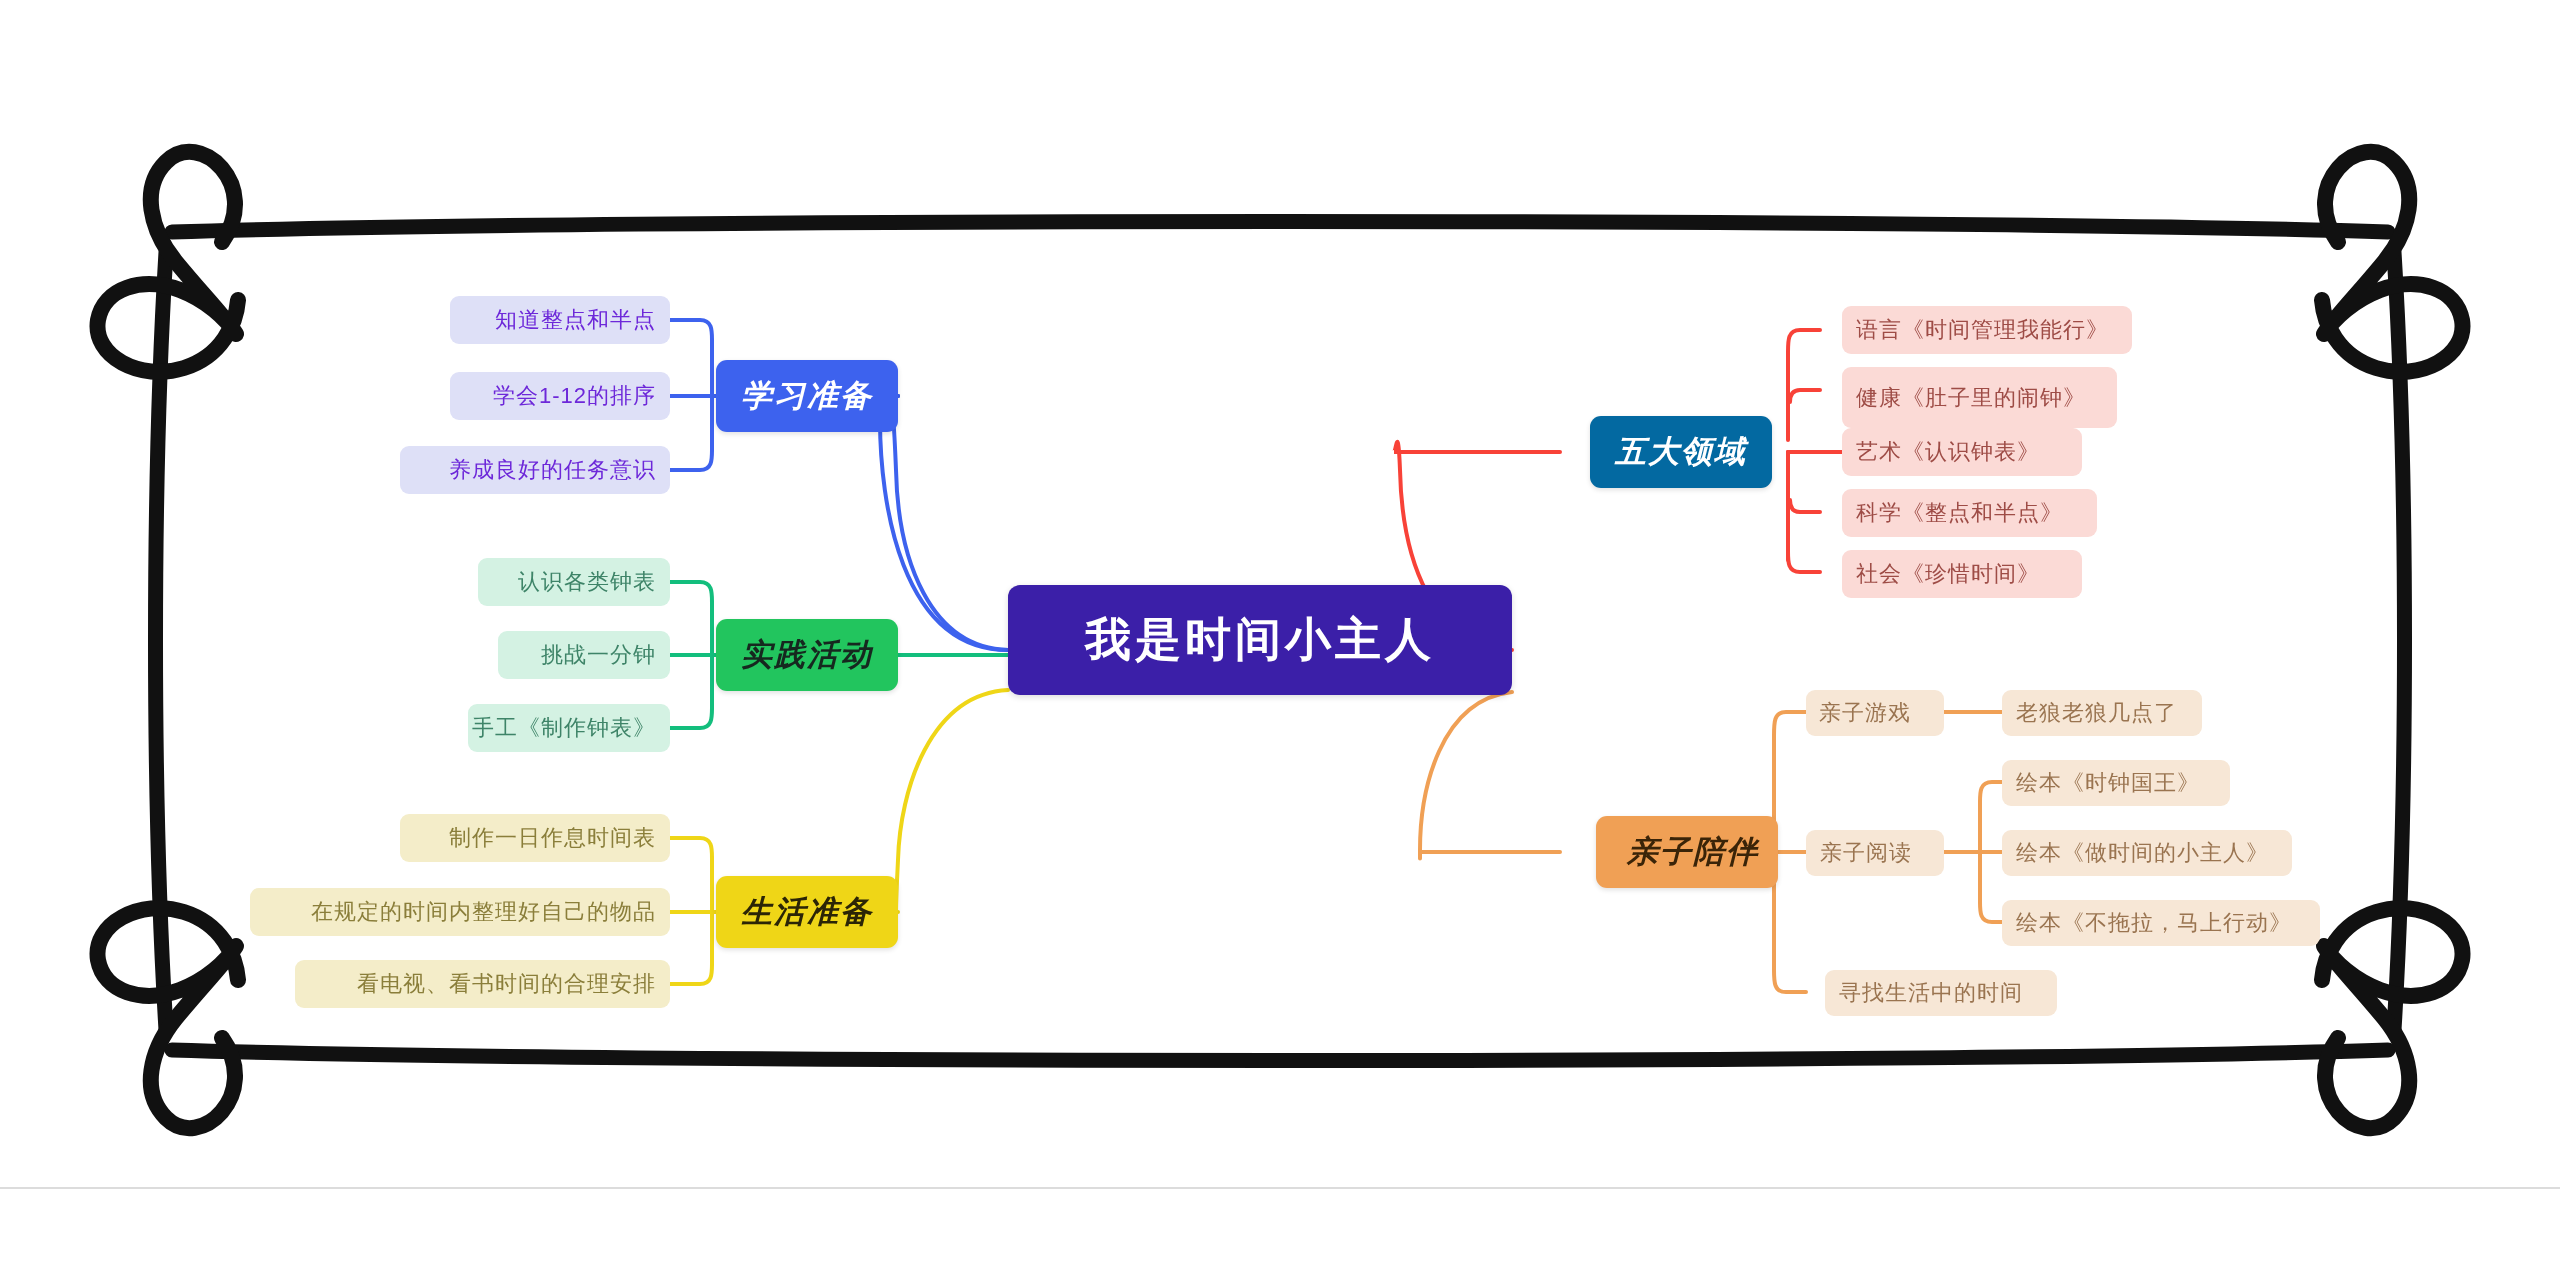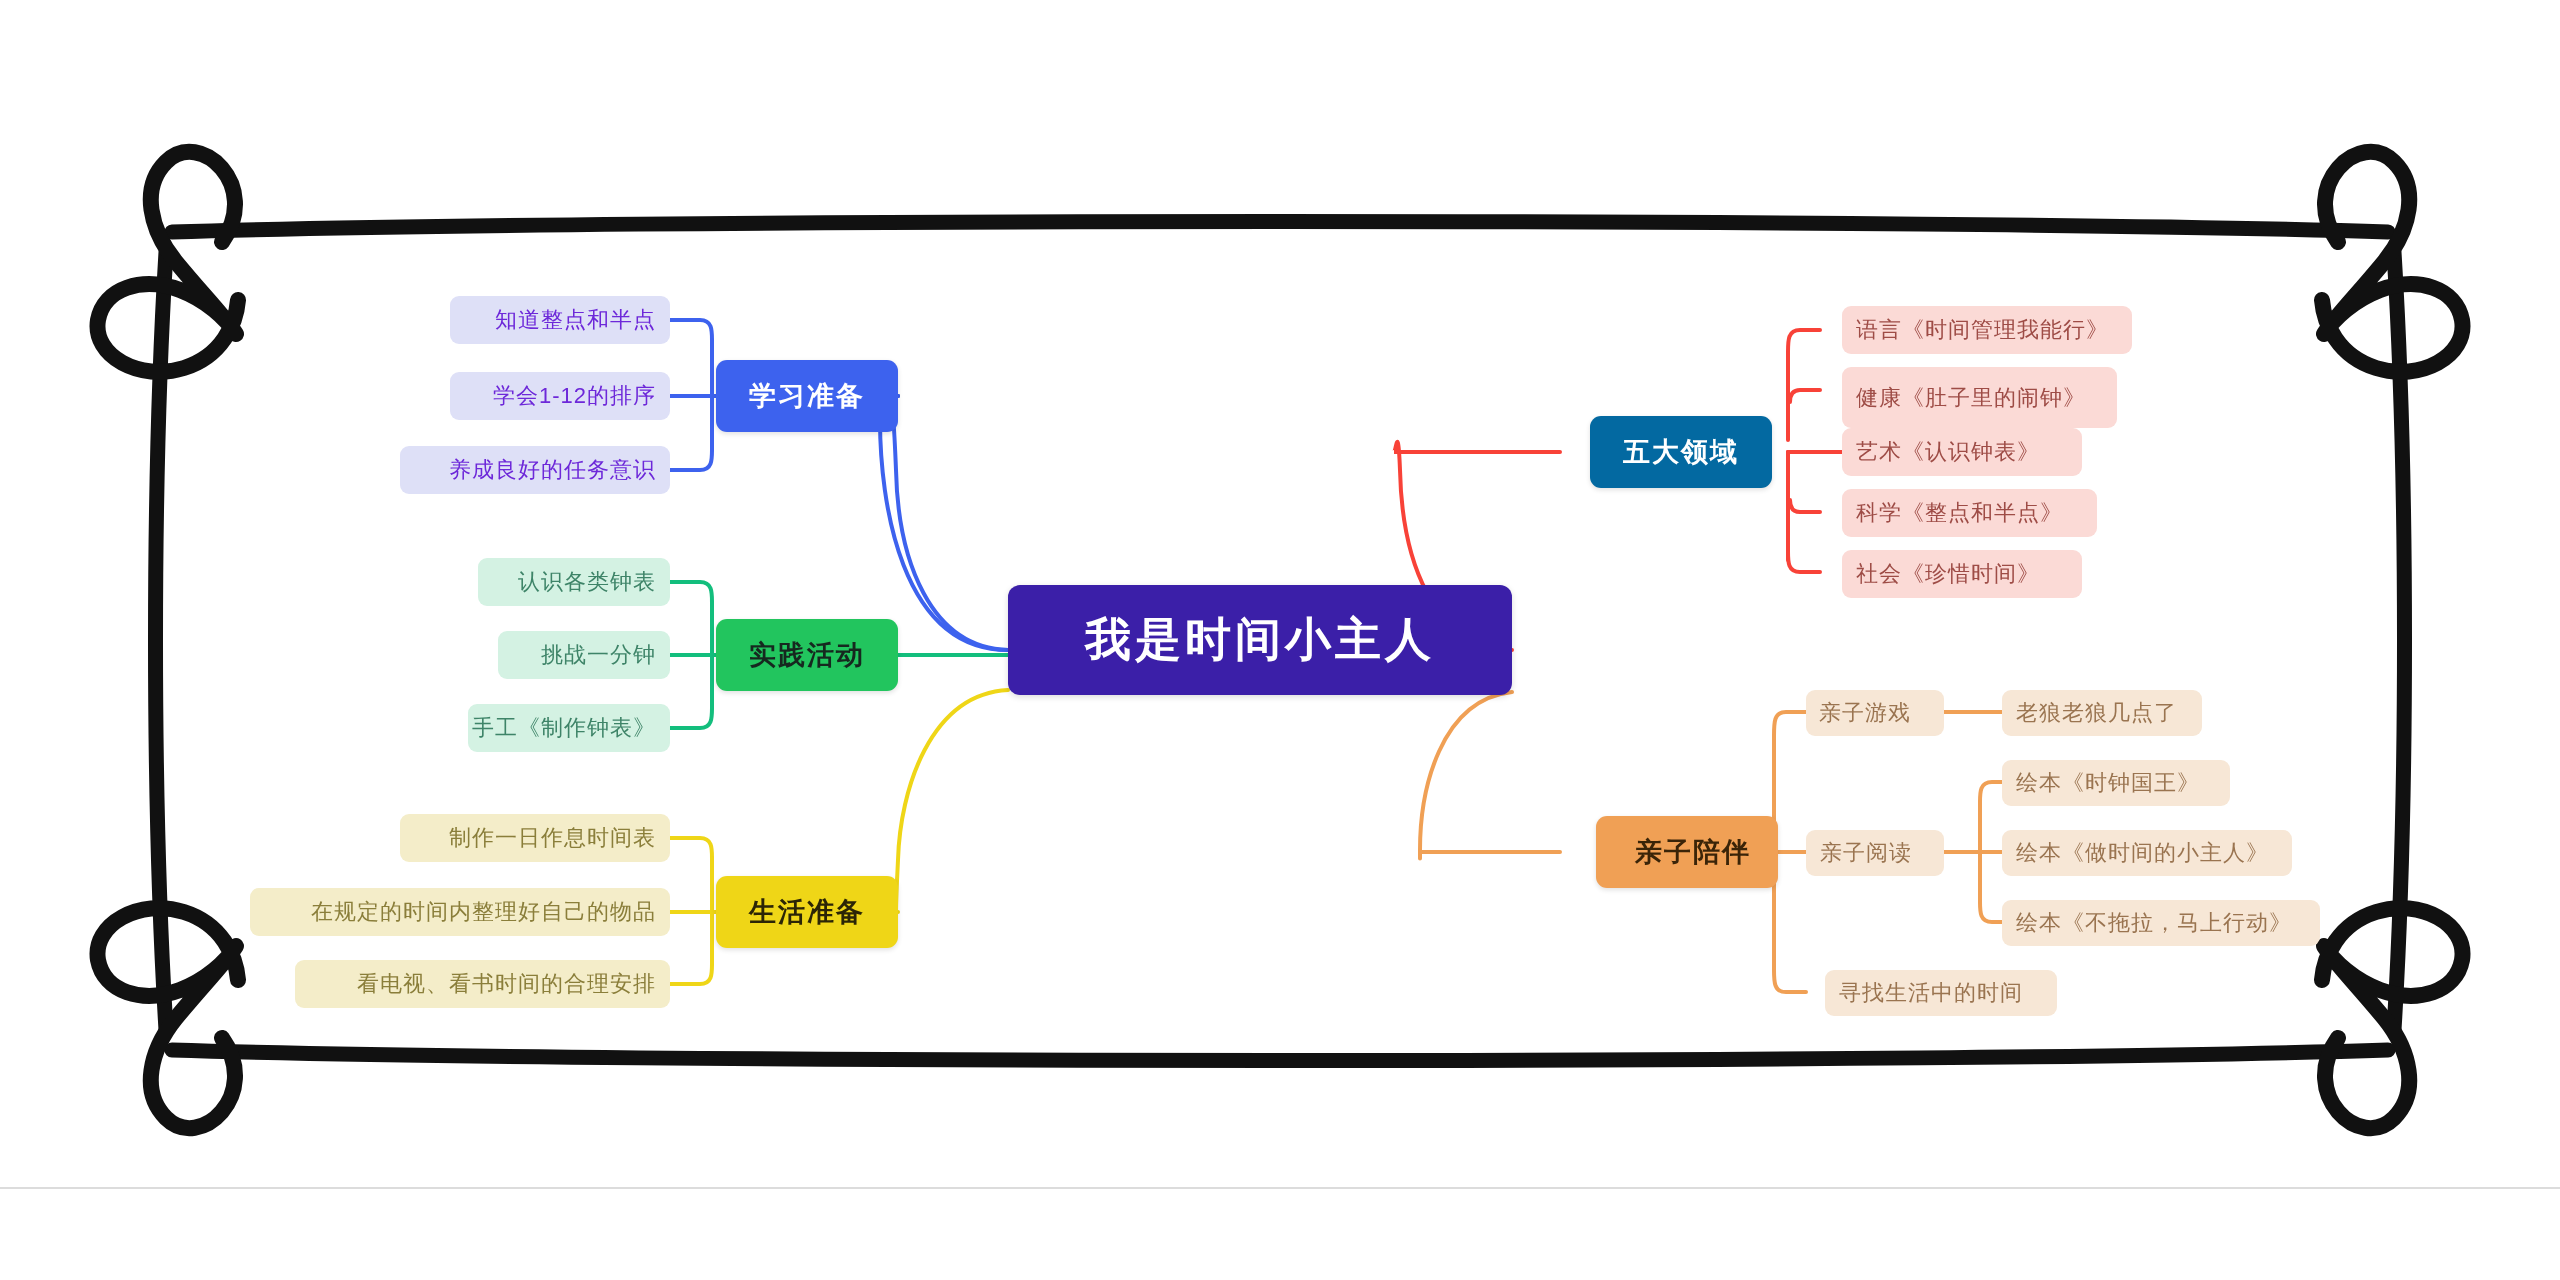--- a/index.html
+++ b/index.html
@@ -41,25 +41,26 @@
     color:#ffffff;
     font-size:46px;
     font-weight:700;
     border-radius:12px;
     letter-spacing:4px;
     box-shadow:0 2px 6px rgba(0,0,0,.14);
   }
 
   
   .branch{
-    font-size:27px;
+    font-size:31px;
     font-weight:700;
     border-radius:11px;
     box-shadow:0 2px 5px rgba(0,0,0,.12);
     letter-spacing:2px;
+    font-style:italic;
   }
   .branch.blue  {background:#3D62EE;color:#ffffff;}
   .branch.green {background:#22c55e;color:#16281f;}
   .branch.yellow{background:#EFD617;color:#2b2506;}
   .branch.red   {background:#0369a1;color:#ffffff;}
   .branch.orange{background:#F0A055;color:#3a2408;}
 
   
   .leaf{
     font-size:22px;

